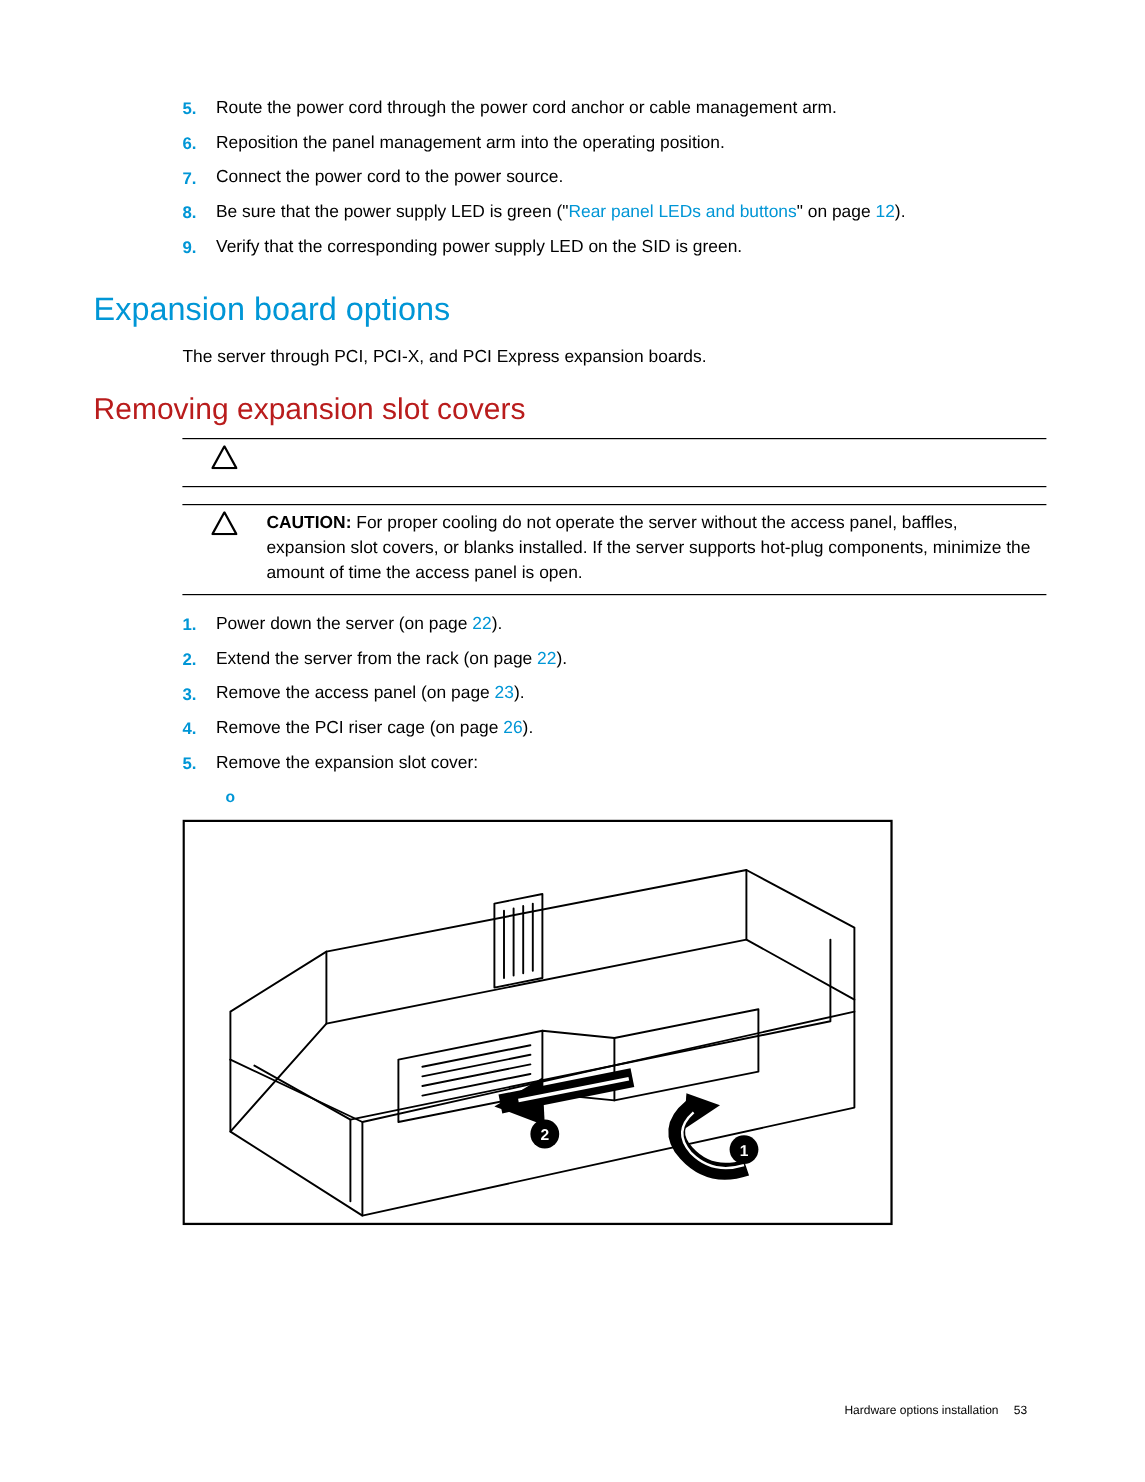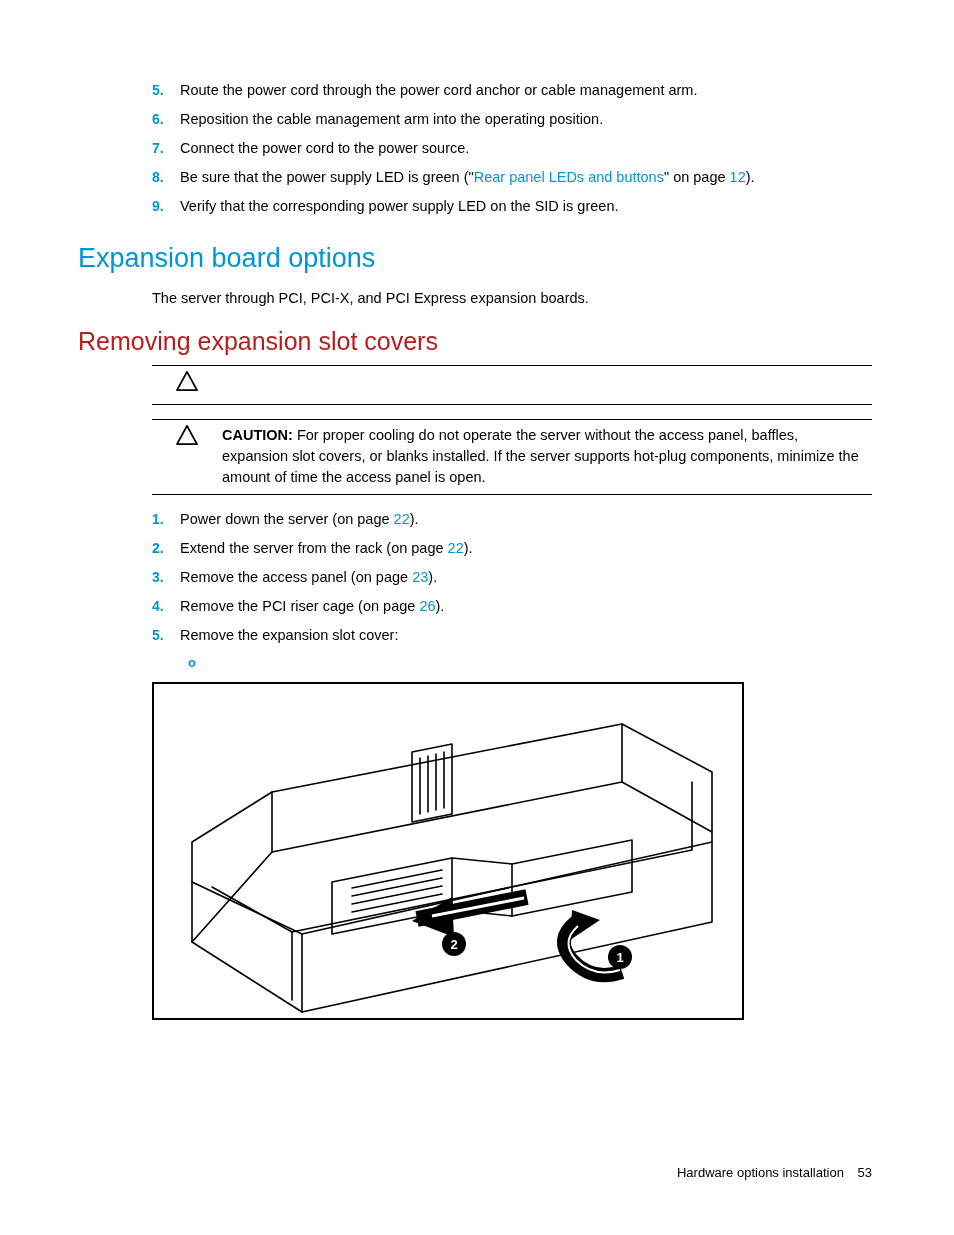--- a/index.html
+++ b/index.html
@@ -65,36 +65,36 @@
     color: #0096d6;
     font-weight: bold;
     width: 24px;
     flex-shrink: 0;
     font-size: 13px;
   }
   .figure { margin-left: 70px; margin-top: 4px; }
   .footer {
     position: absolute;
     bottom: 52px;
-    right: 82px;
-    font-size: 13px;
+    right: 98px;
+    font-size: 10px;
   }
   .footer-page { margin-left: 10px; }
 </style>
 </head>
 <body>
 
 <div class="numlist">
   <div class="numlist-item">
     <span class="numlist-num">5.</span>
     <span class="numlist-text">Route the power cord through the power cord anchor or cable management arm.</span>
   </div>
   <div class="numlist-item">
     <span class="numlist-num">6.</span>
-    <span class="numlist-text">Reposition the cable management arm into the operating position.</span>
+    <span class="numlist-text">Reposition the panel management arm into the operating position.</span>
   </div>
   <div class="numlist-item">
     <span class="numlist-num">7.</span>
     <span class="numlist-text">Connect the power cord to the power source.</span>
   </div>
   <div class="numlist-item">
     <span class="numlist-num">8.</span>
     <span class="numlist-text">
       <span>Be sure that the power supply LED is green ("</span><span class="link">Rear panel LEDs and buttons</span><span>" on page </span><span class="link">12</span><span>).</span>
     </span>

